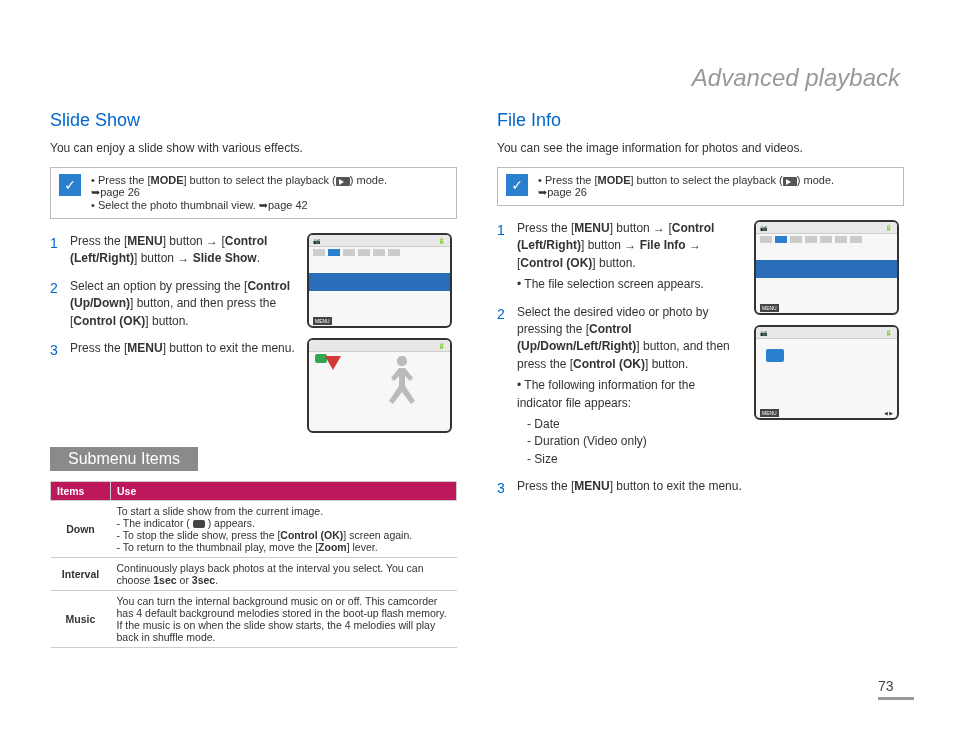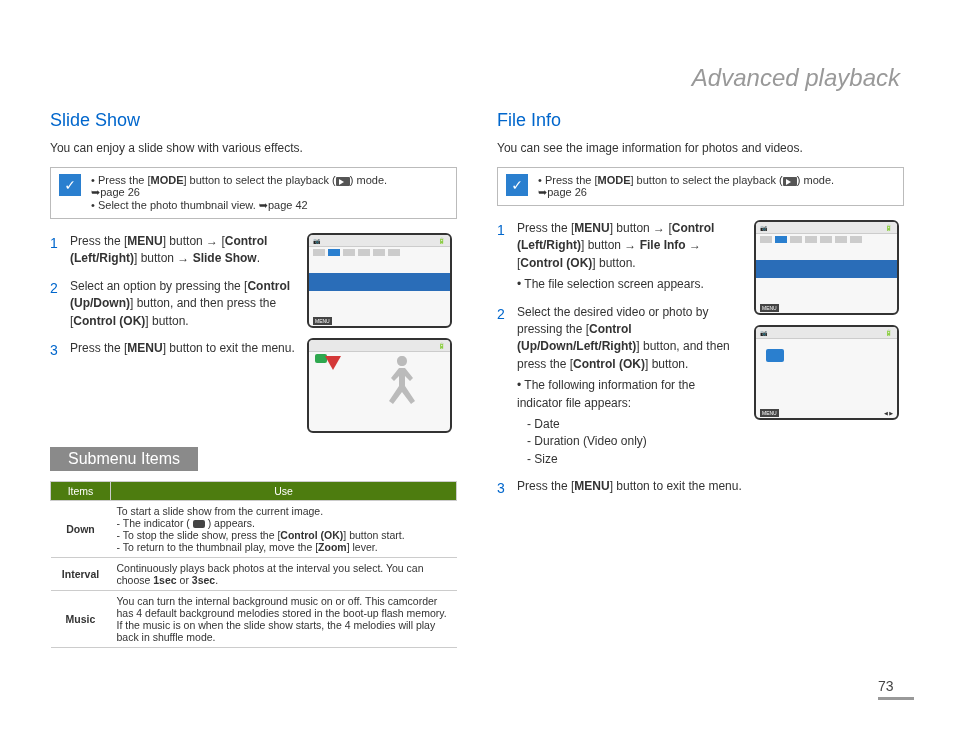--- a/index.html
+++ b/index.html
@@ -105,22 +105,22 @@
     background:#2a7fcf; border-radius:2px;
   }
   .submenu-label {
     display: inline-block; background: #8a8a8a; color: #fff;
     padding: 3px 18px; font-size: 16px; margin: 14px 0 10px 0;
   }
   table.submenu {
     width: 100%; border-collapse: collapse; font-size: 10.5px;
   }
   table.submenu th {
-    background: #4d7c0f; color: #fff; font-weight: 400;
-    padding: 3px 6px; border: 1px solid #ccc; text-align: center;
+    background: #be185d; color: #fff; font-weight: 700;
+    padding: 3px 6px; border: 1px solid #ccc; text-align: left;
   }
   table.submenu td {
     border-bottom: 1px solid #ccc; padding: 4px 6px; vertical-align: top;
   }
   table.submenu td:first-child {
     font-weight: bold; text-align: center; width: 60px; vertical-align: middle;
     border-left: none;
   }
   table.submenu td:last-child { border-right: none; }
   .use-list { list-style: none; }
@@ -233,21 +233,21 @@
           <th>Use</th>
         </tr>
       </thead>
       <tbody>
         <tr>
           <td>Down</td>
           <td>
             <div>To start a slide show from the current image.</div>
             <ul class="use-list">
               <li><span>The indicator (</span> <span class="ind-icon"></span> <span>) appears.</span></li>
-              <li><span>To stop the slide show, press the [</span><b>Control (OK)</b><span>] button start.</span></li>
+              <li><span>To stop the slide show, press the [</span><b>Control (OK)</b><span>] screen again.</span></li>
               <li><span>To return to the thumbnail play, move the [</span><b>Zoom</b><span>] lever.</span></li>
             </ul>
           </td>
         </tr>
         <tr>
           <td>Interval</td>
           <td>
             <span>Continuously plays back photos at the interval you select. You can choose </span><b>1sec</b><span> or </span><b>3sec</b><span>.</span>
           </td>
         </tr>

